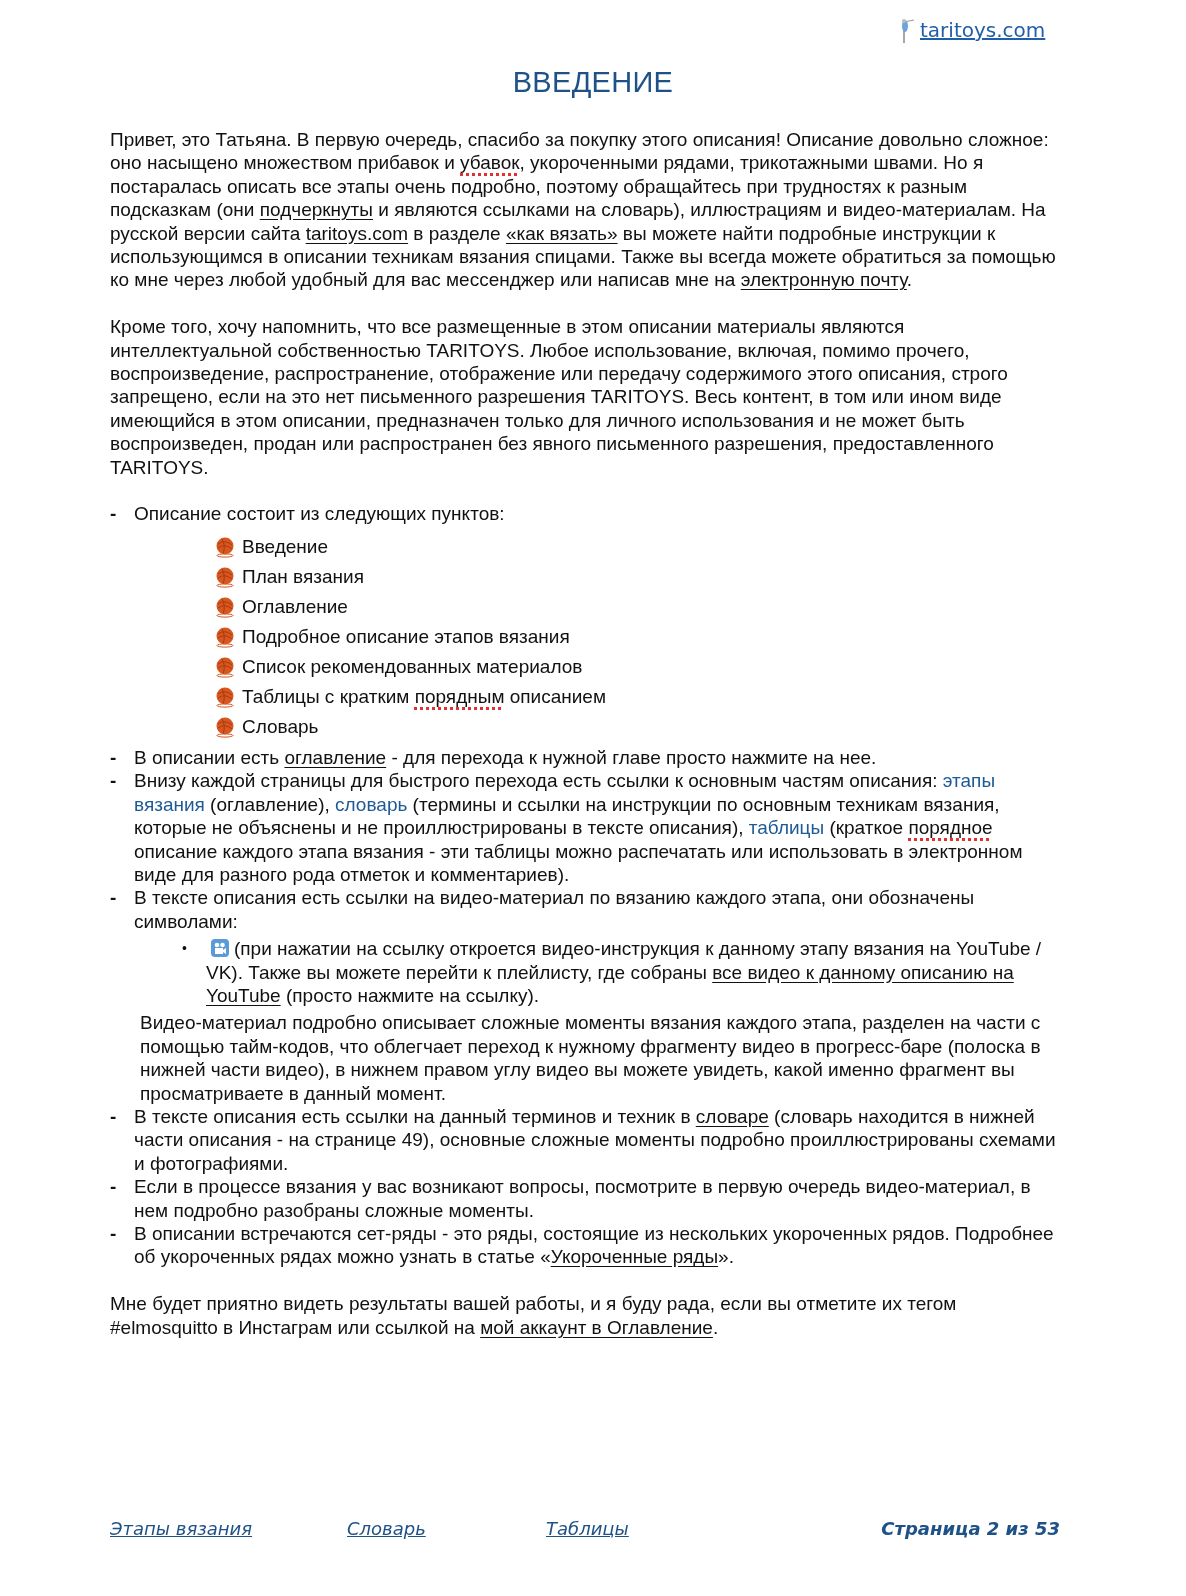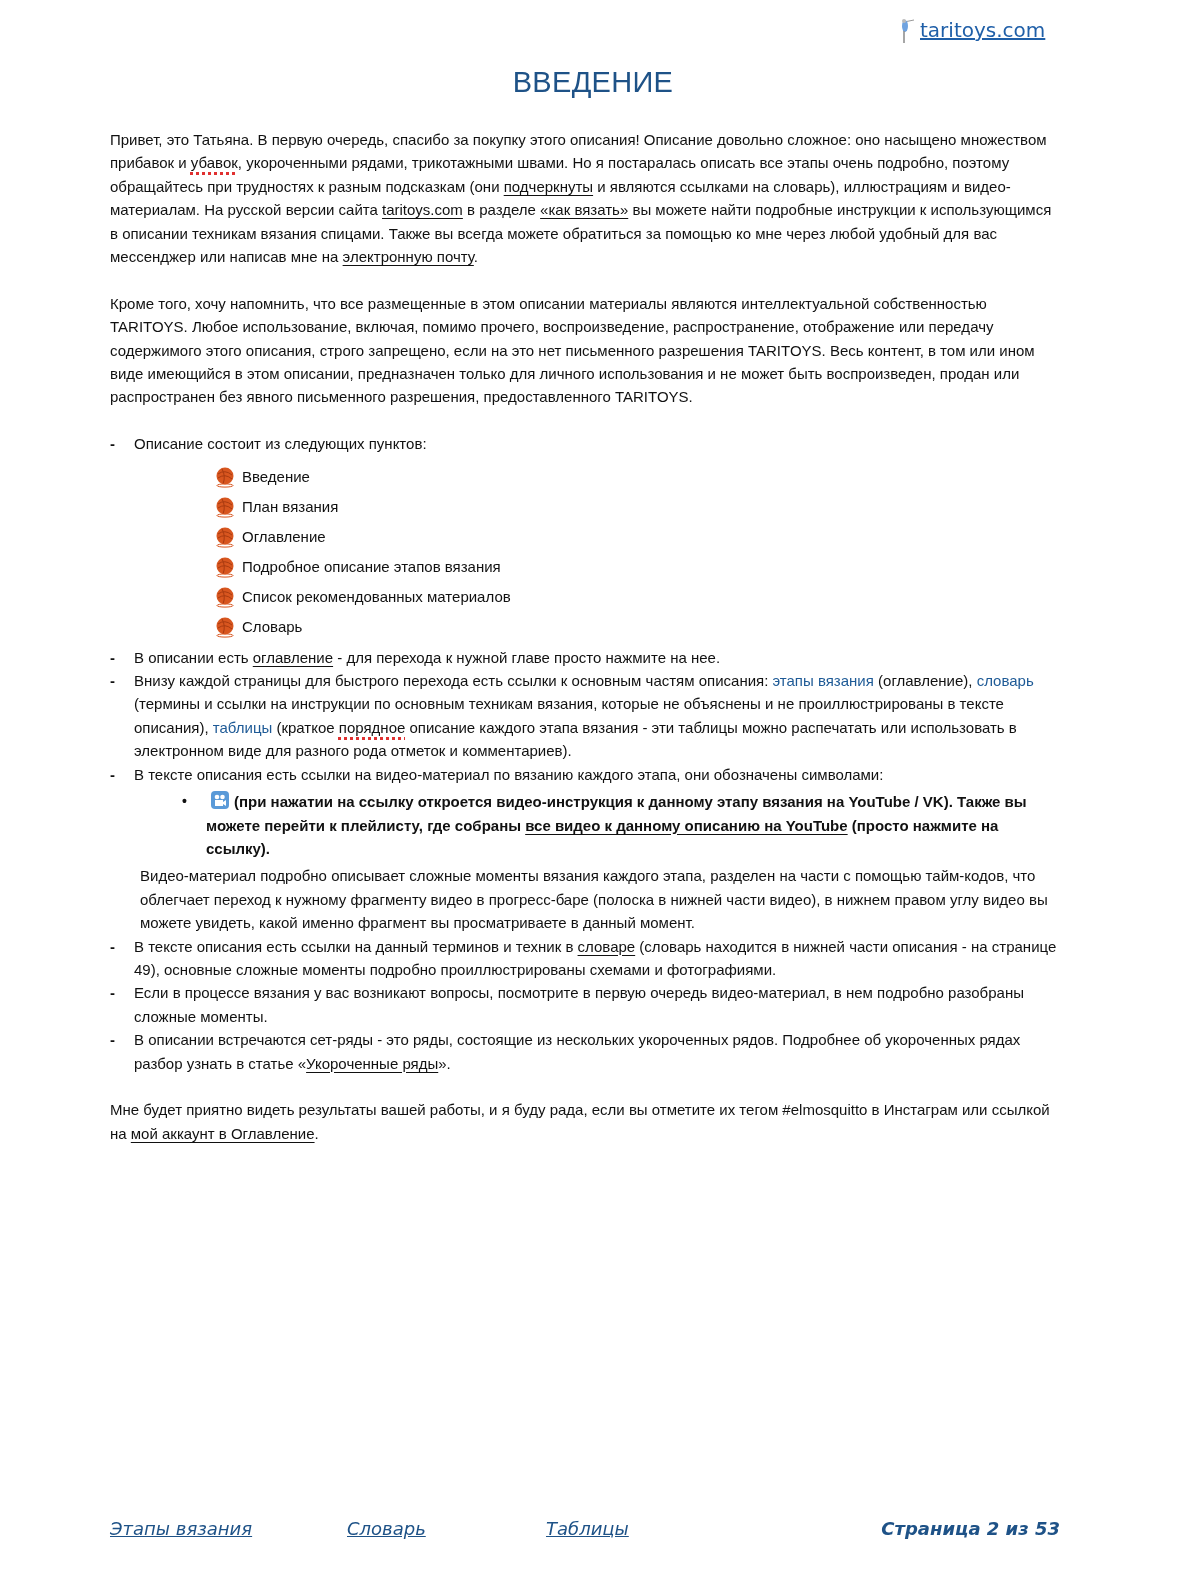--- a/index.html
+++ b/index.html
@@ -3,33 +3,33 @@
 <meta charset="utf-8">
 <style>
   html, body { margin: 0; padding: 0; background: #ffffff; }
   body { width: 1186px; height: 1596px; position: relative; overflow: hidden;
          font-family: "Liberation Sans", sans-serif; color: #111; }
   .site-link { position: absolute; top: 16px; left: 898px; display: flex; align-items: center; gap: 4px;
                font-family: "DejaVu Sans", sans-serif; font-size: 20px; color: #1f5fa8; text-decoration: underline; }
   .site-link .bird { width: 18px; height: 28px; display: inline-block; }
   .title { position: absolute; top: 66px; left: 0; width: 1186px; text-align: center;
            font-size: 29px; color: #1e5287; letter-spacing: 0.3px; }
-  .content { position: absolute; top: 128px; left: 110px; width: 950px; font-size: 15px; line-height: 23.4px; }
+  .content { position: absolute; top: 128px; left: 110px; width: 950px; font-size: 19px; line-height: 23.4px; }
   .content p { margin: 0; }
   .gap { height: 23.4px; }
   u.link { text-decoration: underline; text-underline-offset: 3px; }
   .spell { text-decoration: underline dotted #e03030; text-decoration-thickness: 2.5px; text-underline-offset: 4px; }
   .blue { color: #1e5a96; }
   .dash-item { position: relative; padding-left: 24px; }
   .dash-item::before { content: "-"; position: absolute; left: 0; top: 0; font-weight: bold; }
   .yarn-list { margin: 6px 0 4px 80px; padding: 0; list-style: none; }
   .yarn-list li { display: flex; align-items: center; height: 30px; }
   .yarn { width: 22px; height: 22px; margin-right: 6px; flex-shrink: 0; }
   .bullets { list-style: none; padding: 0; margin: 4px 0 0 48px; }
-  .bullets li { position: relative; padding-left: 24px; margin-bottom: 4px; font-weight: bold; }
+  .bullets li { position: relative; padding-left: 24px; margin-bottom: 4px; }
   .bullets li::before { content: "•"; position: absolute; left: 0; top: 0; font-size: 14px; }
   .ico { display: inline-block; width: 20px; height: 20px; vertical-align: -3px; margin: 0 4px 0 4px; }
   .indent-para { padding-left: 30px; }
   .footer { position: absolute; top: 1518px; left: 110px; width: 950px; height: 28px;
             font-family: "DejaVu Sans", sans-serif; font-size: 18px; color: #1e5287; }
   .footer a { position: absolute; color: #1e5287; text-decoration: underline; font-style: italic; }
   .footer .page { position: absolute; right: 0; font-style: italic; font-weight: bold; }
 </style>
 </head>
 <body>
@@ -94,20 +94,28 @@
             <ellipse cx="11" cy="19.5" rx="8" ry="1.6" fill="none" stroke="#d8561f" stroke-width="1"></ellipse>
           </svg>
           <span>Список рекомендованных материалов</span>
         </li>
       <li>
           <svg class="yarn" viewBox="0 0 22 22">
             <circle cx="11" cy="10" r="8.5" fill="#d8561f"></circle>
             <path d="M4 8 Q11 3 18 9 M4 12 Q11 7 18 13 M8 3 Q12 10 9 18" stroke="#a83a10" stroke-width="1" fill="none"></path>
             <ellipse cx="11" cy="19.5" rx="8" ry="1.6" fill="none" stroke="#d8561f" stroke-width="1"></ellipse>
           </svg>
+          <span><span>Таблицы с кратким </span><span class="spell">порядным</span><span> описанием</span></span>
+        </li>
+      <li>
+          <svg class="yarn" viewBox="0 0 22 22">
+            <circle cx="11" cy="10" r="8.5" fill="#d8561f"></circle>
+            <path d="M4 8 Q11 3 18 9 M4 12 Q11 7 18 13 M8 3 Q12 10 9 18" stroke="#a83a10" stroke-width="1" fill="none"></path>
+            <ellipse cx="11" cy="19.5" rx="8" ry="1.6" fill="none" stroke="#d8561f" stroke-width="1"></ellipse>
+          </svg>
           <span>Словарь</span>
         </li>
     </ul>
   </div>
 
   <div class="dash-item"><span>В описании есть </span><u class="link">оглавление</u><span> - для перехода к нужной главе просто нажмите на нее.</span></div>
 
   <div class="dash-item"><span>Внизу каждой страницы для быстрого перехода есть ссылки к основным частям описания: </span><span class="blue">этапы вязания</span><span> (оглавление), </span><span class="blue">словарь</span><span> (термины и ссылки на инструкции по основным техникам вязания, которые не объяснены и не проиллюстрированы в тексте описания), </span><span class="blue">таблицы</span><span> (краткое </span><span class="spell">порядное</span><span> описание каждого этапа вязания - эти таблицы можно распечатать или использовать в электронном виде для разного рода отметок и комментариев).</span></div>
 
   <div class="dash-item">
@@ -121,21 +129,21 @@
             <path d="M13 12 L16 10 L16 16 L13 14 Z" fill="#fff"></path>
           </svg><span>(при нажатии на ссылку откроется видео-инструкция к данному этапу вязания на YouTube / VK). Также вы можете перейти к плейлисту, где собраны </span><u class="link">все видео к данному описанию на YouTube</u><span> (просто нажмите на ссылку).</span></li>
     </ul>
   </div>
   <p class="indent-para">Видео-материал подробно описывает сложные моменты вязания каждого этапа, разделен на части с помощью тайм-кодов, что облегчает переход к нужному фрагменту видео в прогресс-баре (полоска в нижней части видео), в нижнем правом углу видео вы можете увидеть, какой именно фрагмент вы просматриваете в данный момент.</p>
 
   <div class="dash-item"><span>В тексте описания есть ссылки на данный терминов и техник в </span><u class="link">словаре</u><span> (словарь находится в нижней части описания - на странице 49), основные сложные моменты подробно проиллюстрированы схемами и фотографиями.</span></div>
 
   <div class="dash-item">Если в процессе вязания у вас возникают вопросы, посмотрите в первую очередь видео-материал, в нем подробно разобраны сложные моменты.</div>
 
-  <div class="dash-item"><span>В описании встречаются сет-ряды - это ряды, состоящие из нескольких укороченных рядов. Подробнее об укороченных рядах разбор узнать в статье «</span><u class="link">Укороченные ряды</u><span>».</span></div>
+  <div class="dash-item"><span>В описании встречаются сет-ряды - это ряды, состоящие из нескольких укороченных рядов. Подробнее об укороченных рядах можно узнать в статье «</span><u class="link">Укороченные ряды</u><span>».</span></div>
 
   <div class="gap"></div>
   <p><span>Мне будет приятно видеть результаты вашей работы, и я буду рада, если вы отметите их тегом #elmosquitto в Инстаграм или ссылкой на </span><u class="link">мой аккаунт в Оглавление</u><span>.</span></p>
 </div>
 
 <div class="footer">
   <a style="left:0">Этапы вязания</a>
   <a style="left:237px">Словарь</a>
   <a style="left:436px">Таблицы</a>
   <span class="page">Страница 2 из 53</span>

